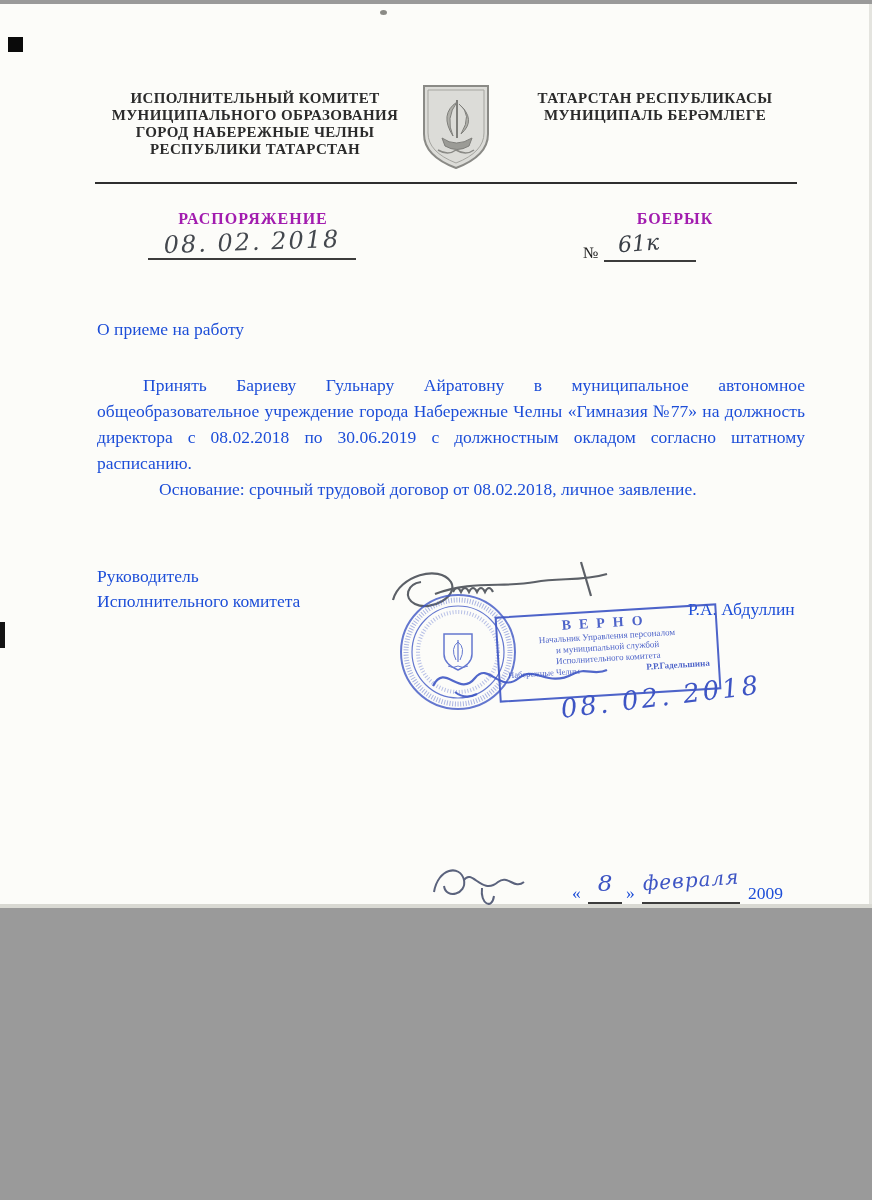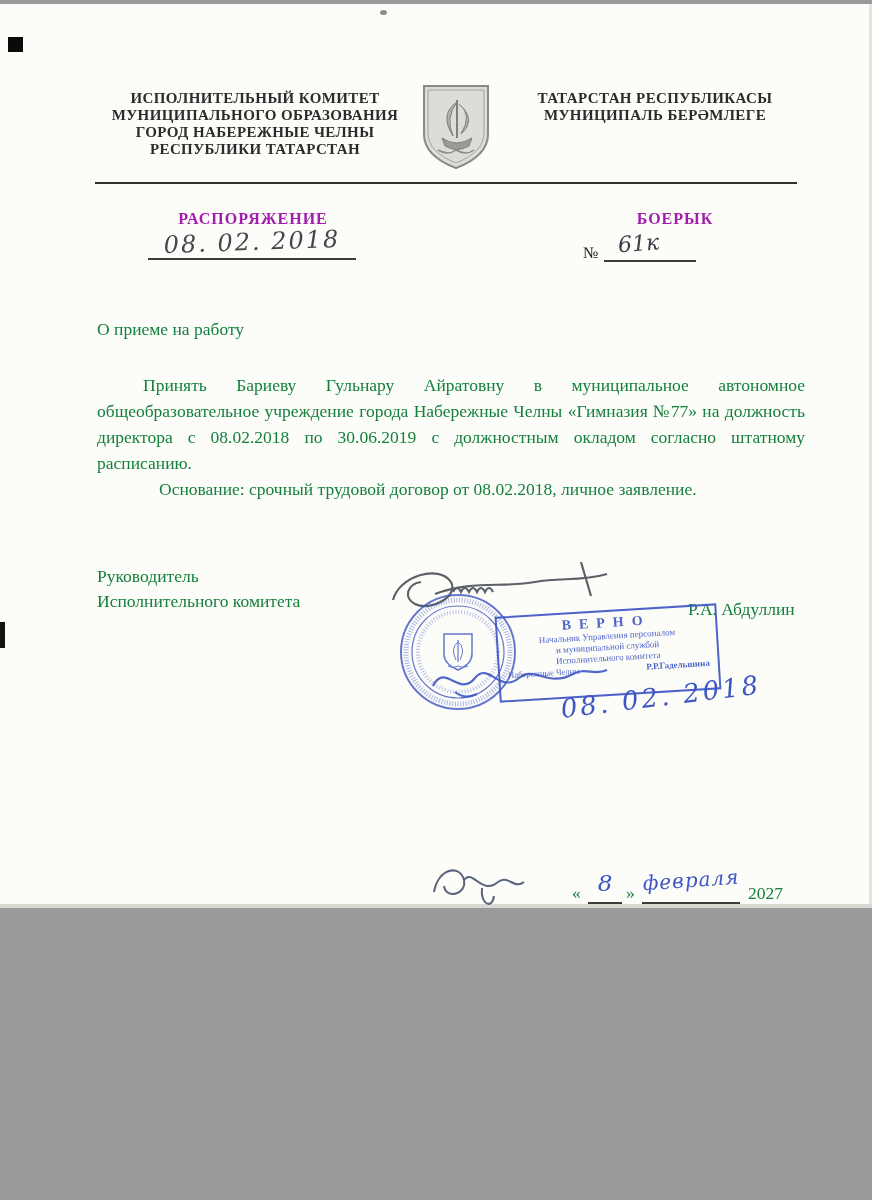--- a/index.html
+++ b/index.html
@@ -8,21 +8,21 @@
     background:#fcfcf9;overflow:hidden;
     font-family:"Liberation Serif",serif;color:#222;
   }
   .abs{position:absolute;}
   .print{font-family:"Liberation Serif",serif;}
   .hw{font-family:"DejaVu Serif",serif;font-style:italic;}
   .center{text-align:center;}
   .header-block{font-size:15px;font-weight:600;line-height:17px;letter-spacing:.4px;color:#2b2b2b;text-align:center;}
   .title{font-weight:bold;font-size:16px;letter-spacing:1px;text-align:center;color:#a21caf;}
   .underline{border-bottom:2px solid #3c3c3c;}
-  .bodytext{font-size:17.5px;line-height:26px;color:#15803d;}
+  .bodytext{font-size:17.5px;line-height:26px;color:#1d4ed8;}
   .stamp-blue{color:#3f57c5;}
   svg{display:block;}
   .scan-right{position:absolute;right:0;top:0;width:3px;height:100%;background:#e4e4df;}
   .scan-bottom{position:absolute;left:0;bottom:0;width:100%;height:4px;background:#d9d9d3;}
 </style>
 </head>
 <body>
 
 <div id="page">
 
@@ -135,21 +135,21 @@
   </div>
 
   <div class="abs bodytext" style="left:572px;top:876px;">«</div>
   <div class="abs underline" style="left:588px;top:862px;width:34px;height:36px;">
     <div class="hw center" style="font-size:23px;color:#3e55c4;margin-top:4px;">8</div>
   </div>
   <div class="abs bodytext" style="left:626px;top:876px;">»</div>
   <div class="abs underline" style="left:642px;top:856px;width:98px;height:42px;">
     <div class="hw center" style="font-size:20px;color:#3e55c4;transform:rotate(-4deg);margin-top:8px;letter-spacing:1px;">февраля</div>
   </div>
-  <div class="abs bodytext" style="left:748px;top:876px;">2027</div>
+  <div class="abs bodytext" style="left:748px;top:876px;">2009</div>
 
   <div class="abs" style="left:585px;top:1112px;width:90px;height:42px;">
     <svg width="90" height="42" viewBox="0 0 90 42" fill="none" stroke="#4b5058" stroke-width="2" opacity=".85">
       <path d="M8,28 C16,8 36,8 42,20 C46,30 30,36 24,26"></path>
       <path d="M42,20 C52,10 64,28 80,16"></path>
       <path d="M34,24 q6,4 12,0"></path>
     </svg>
   </div>
 
 </div>

